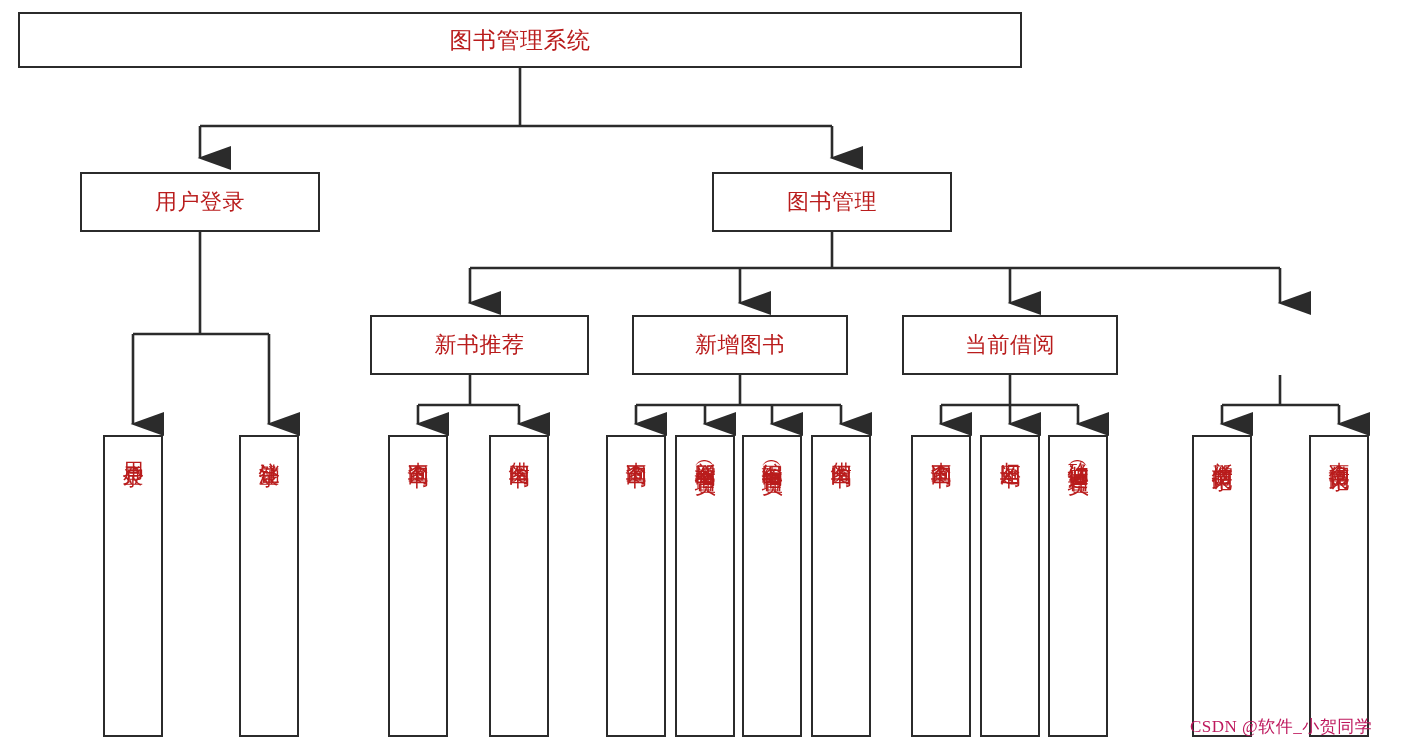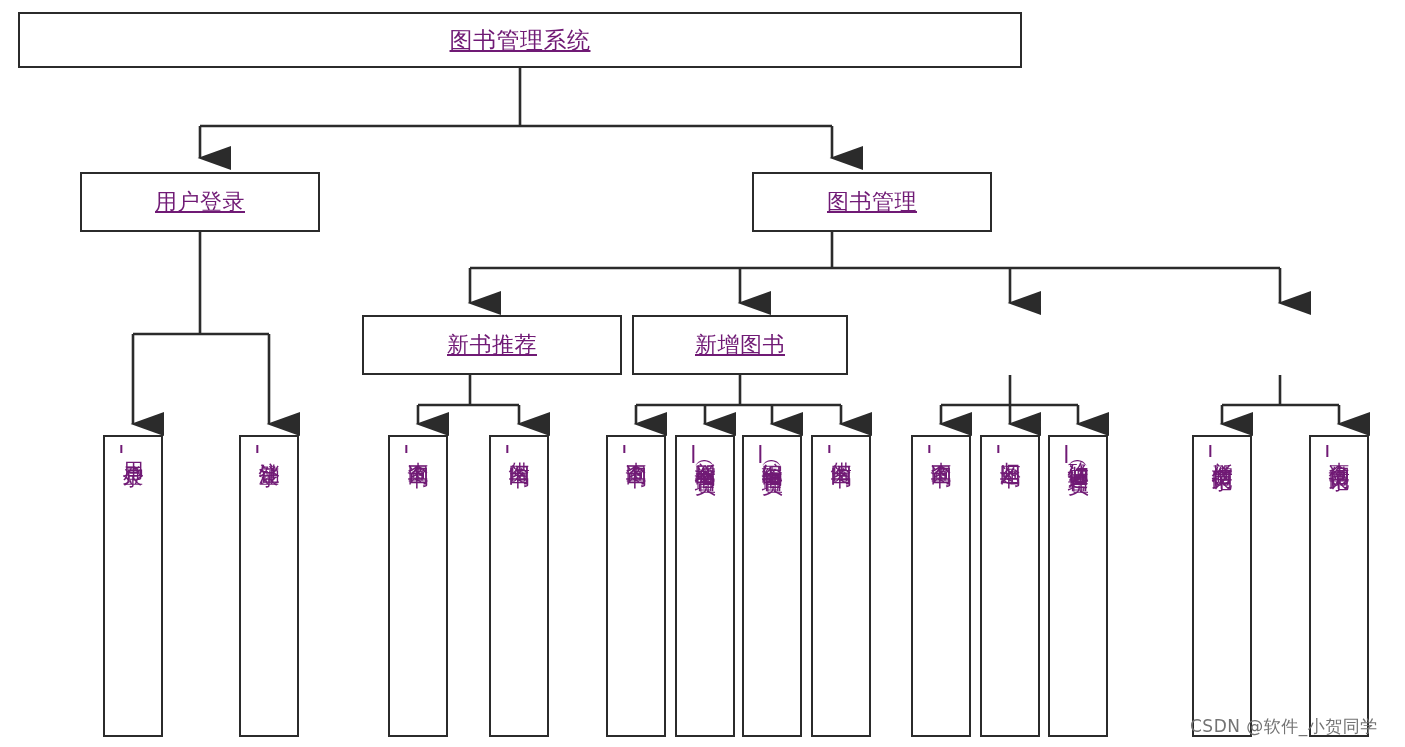--- a/index.html
+++ b/index.html
@@ -26,22 +26,21 @@
     pointer-events: none;
   }
   .node {
     position: absolute;
     box-sizing: border-box;
     border: 2.5px solid #2b2b2b;
     background: #ffffff;
     display: flex;
     align-items: center;
     justify-content: center;
-    color: #701a75;
-    text-decoration: underline;
+    color: #b91c1c;
   }
   .node-label {
     font-size: 22px;
     line-height: 1.25;
     letter-spacing: 0.5px;
     white-space: nowrap;
   }
   .node.root .node-label { font-size: 23px; }
   .node.level2 .node-label { font-size: 22px; }
   .node.level3 .node-label { font-size: 22px; }
@@ -55,23 +54,24 @@
     text-orientation: upright;
     font-size: 21px;
     line-height: 1.08;
     letter-spacing: 2px;
     white-space: pre;
     text-align: start;
   }
   .watermark {
     position: absolute;
     font-size: 17px;
-    color: #737373;
+    color: #be185d;
     white-space: nowrap;
     letter-spacing: 0.5px;
+    font-family: Liberation Serif, serif;
   }
 </style>
 </head>
 <body>
 
 <div id="canvas">
 
   <svg class="wires" viewBox="0 0 1405 747">
     <defs>
       <marker id="arrow" viewBox="0 0 12 14" refX="6" refY="13" markerWidth="11" markerHeight="13" orient="auto-start-reverse">
@@ -122,29 +122,32 @@
     </g>
   </svg>
 
   <div class="node root" style="left:18px; top:12px; width:1004px; height:56px;">
     <span class="node-label">图书管理系统</span>
   </div>
 
   <div class="node level2" style="left:80px; top:172px; width:240px; height:60px;">
     <span class="node-label">用户登录</span>
   </div>
-  <div class="node level2" style="left:712px; top:172px; width:240px; height:60px;margin-left:40px;">
+  <div class="node level2" style="left:712px; top:172px; width:240px; height:60px;">
     <span class="node-label">图书管理</span>
   </div>
 
-  <div class="node level3" style="left:362px; top:315px; width:260px; height:60px;">
+  <div class="node level3" style="left:370px; top:315px; width:219px; height:60px;">
     <span class="node-label">新书推荐</span>
   </div>
   <div class="node level3" style="left:632px; top:315px; width:216px; height:60px;">
     <span class="node-label">新增图书</span>
+  </div>
+  <div class="node level3" style="left:902px; top:315px; width:216px; height:60px;">
+    <span class="node-label">当前借阅</span>
   </div>
 
   <div class="node leaf" style="left:103px; top:435px; width:60px; height:302px;">
     <span class="node-label">用户登录</span>
   </div>
   <div class="node leaf" style="left:239px; top:435px; width:60px; height:302px;">
     <span class="node-label">注销登录</span>
   </div>
 
   <div class="node leaf" style="left:388px; top:435px; width:60px; height:302px;">

